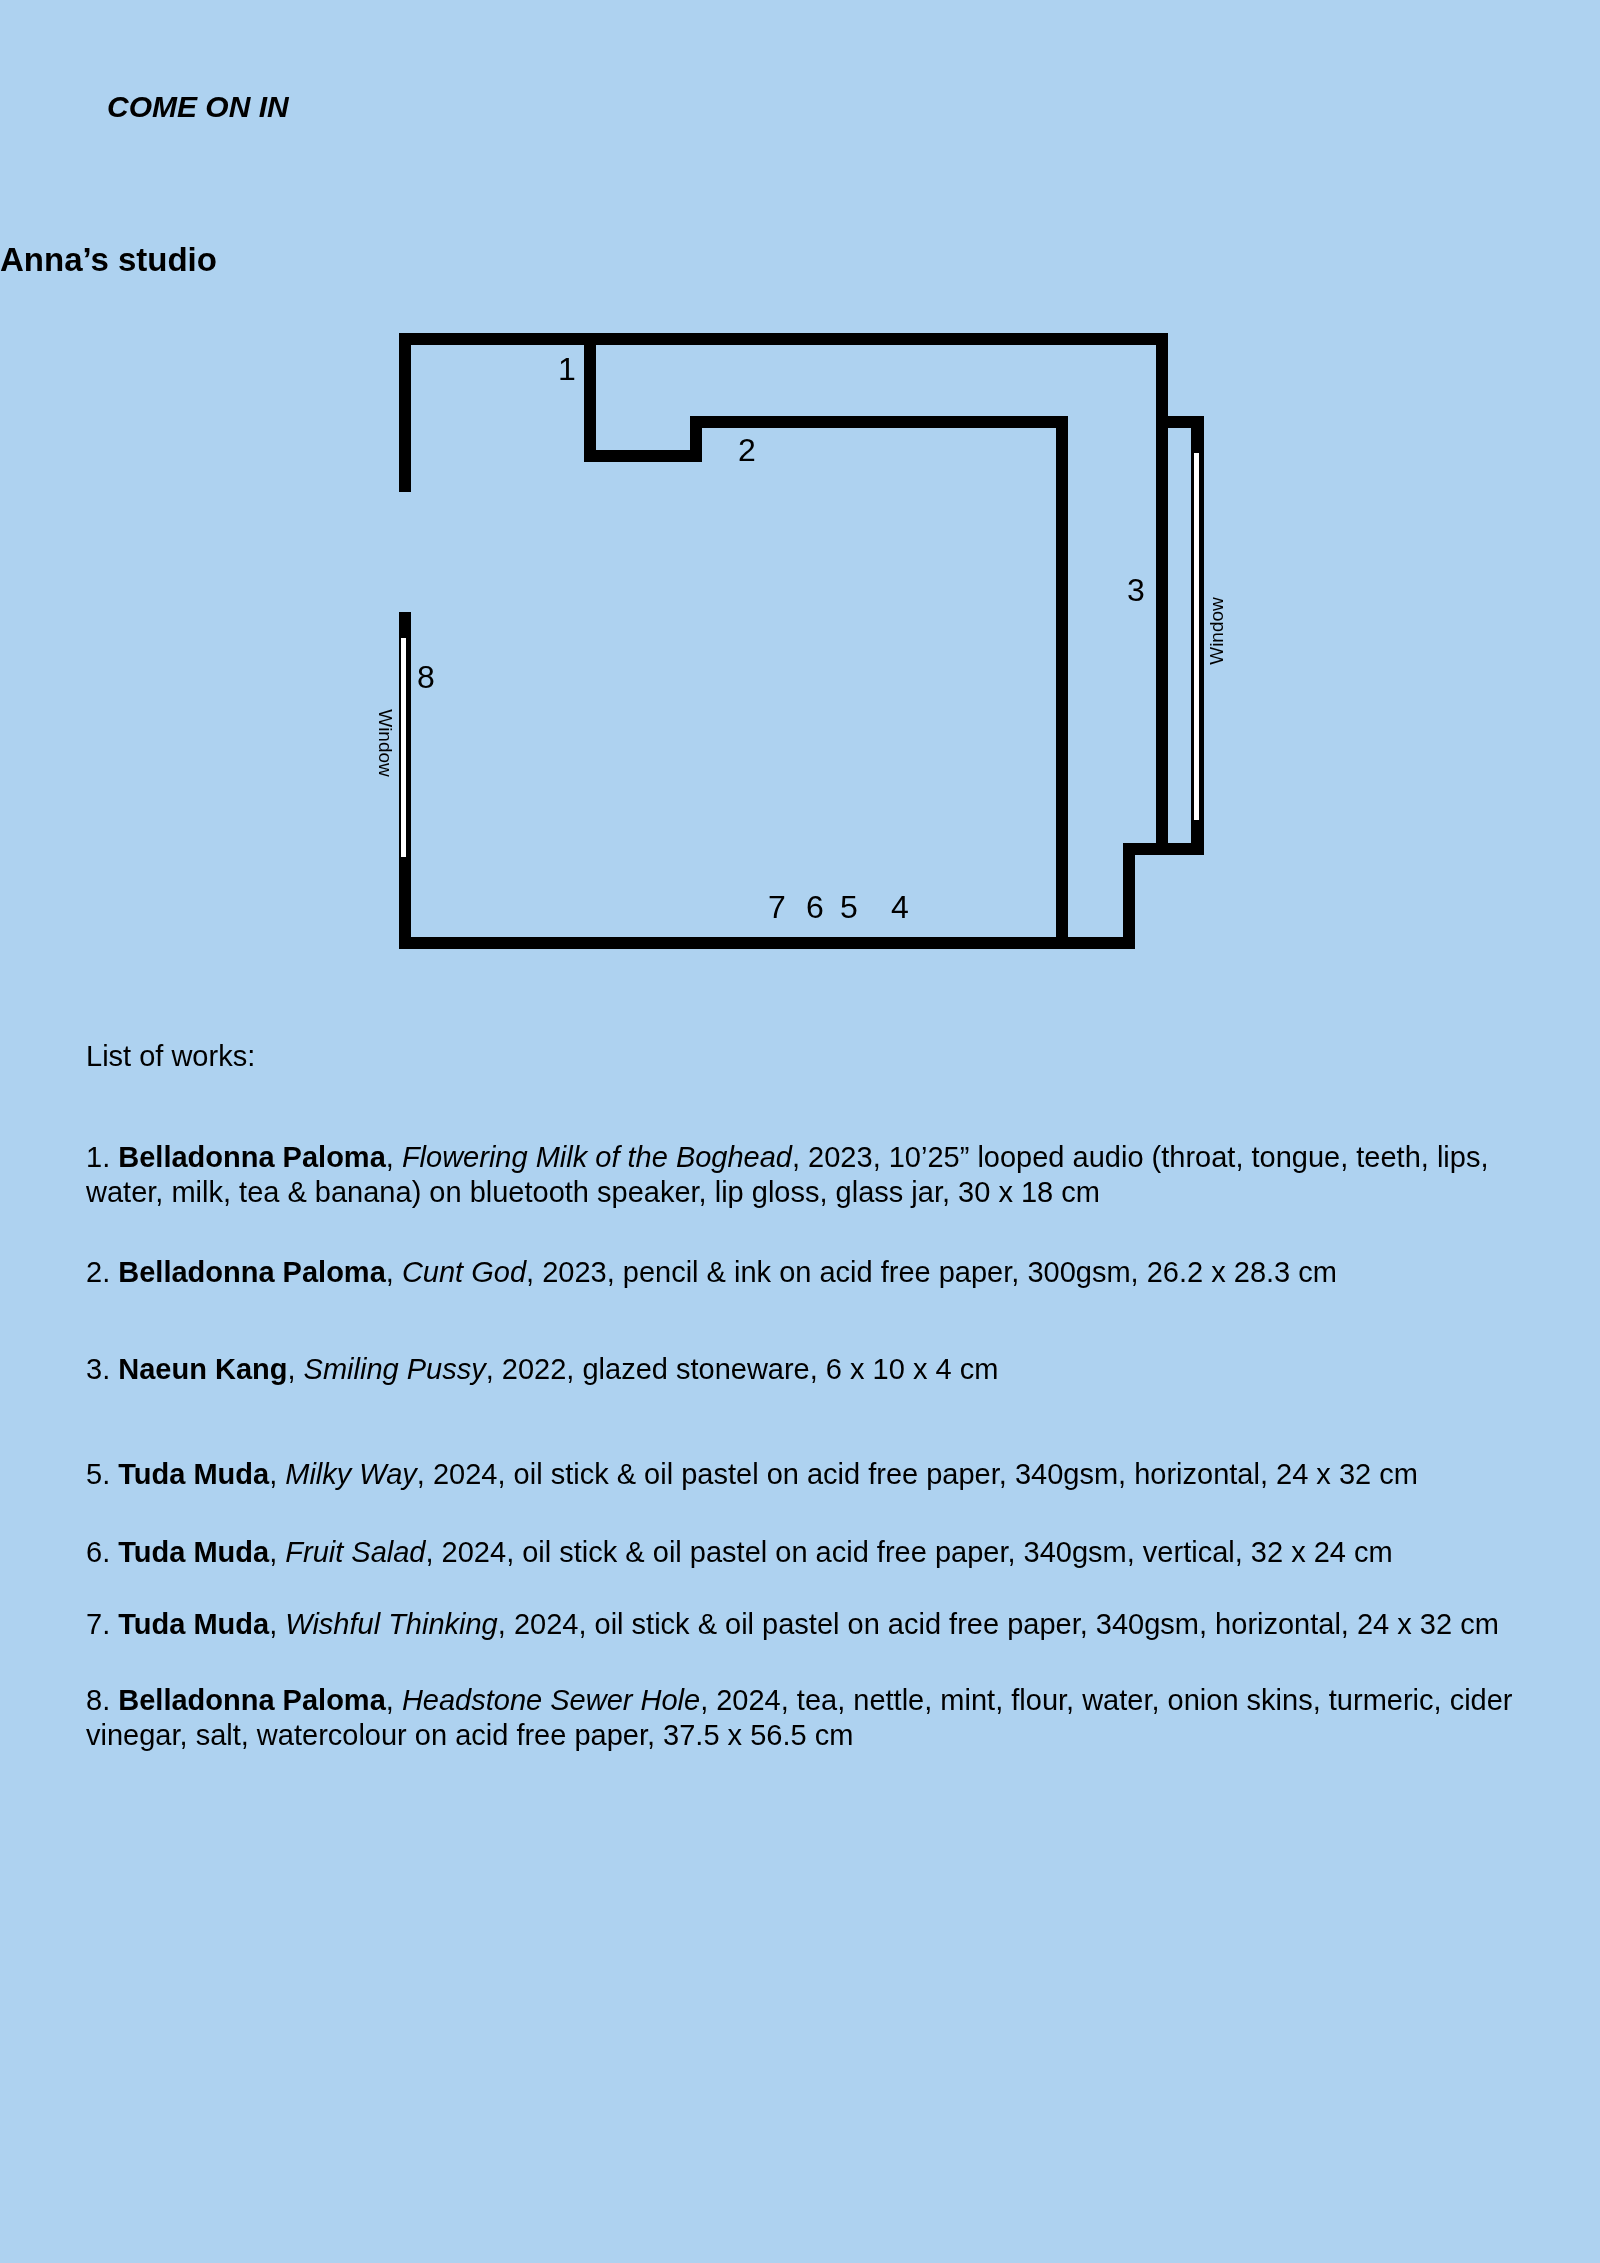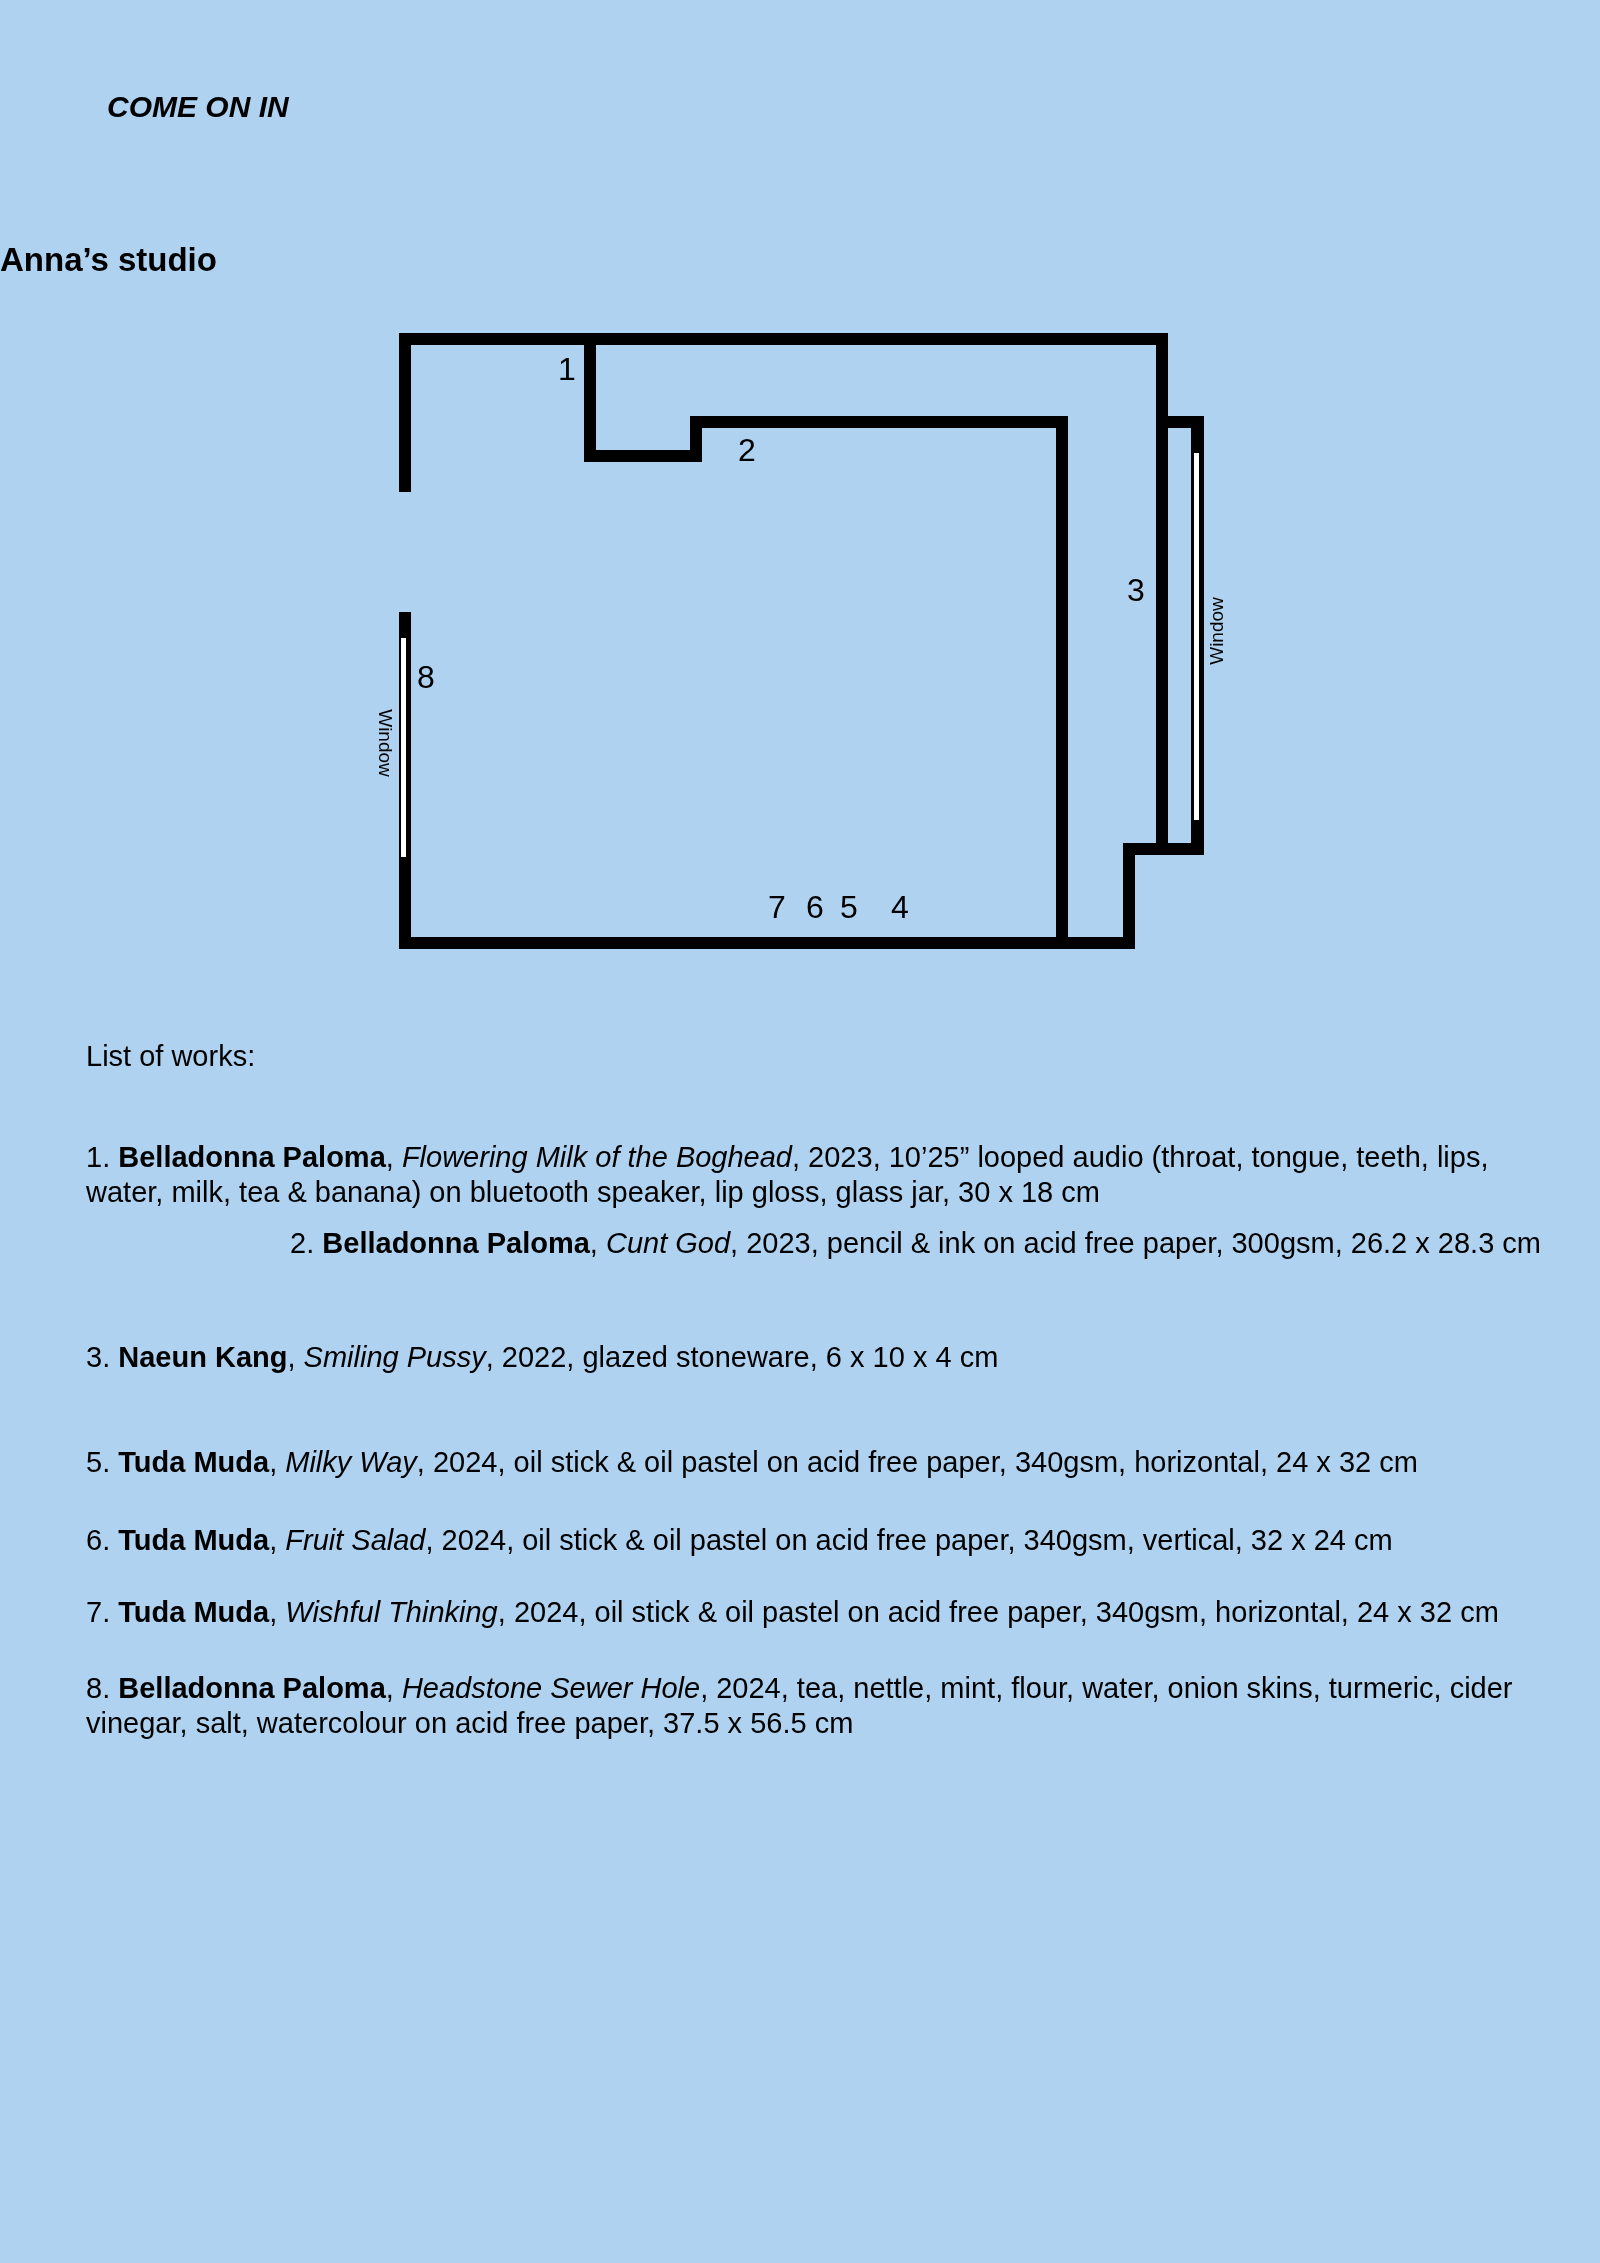--- a/index.html
+++ b/index.html
@@ -30,22 +30,22 @@
   .plan-label--window{font-size:19px;}
   .list-title{
     position:absolute;left:86px;top:1039px;
     font-size:29px;line-height:35px;
   }
   #works{
     position:absolute;left:86px;top:1140px;width:1455px;
     font-size:29px;line-height:35px;
   }
   .work{margin:0;}
-  .work:nth-of-type(1){margin-bottom:16px;}
-  .work:nth-of-type(2){margin-bottom:79px;text-align:right;}
+  .work:nth-of-type(1){margin-bottom:45px;}
+  .work:nth-of-type(2){margin-bottom:62px;}
   .work:nth-of-type(3){margin-bottom:70px;}
   .work:nth-of-type(4){margin-bottom:43px;}
   .work:nth-of-type(5){margin-bottom:37px;}
   .work:nth-of-type(6){margin-bottom:41px;}
   .work:nth-of-type(7){margin-bottom:42px;}
   .work .bold{font-weight:bold;}
   .work .italic{font-style:italic;}
 </style>
 </head>
 <body>

